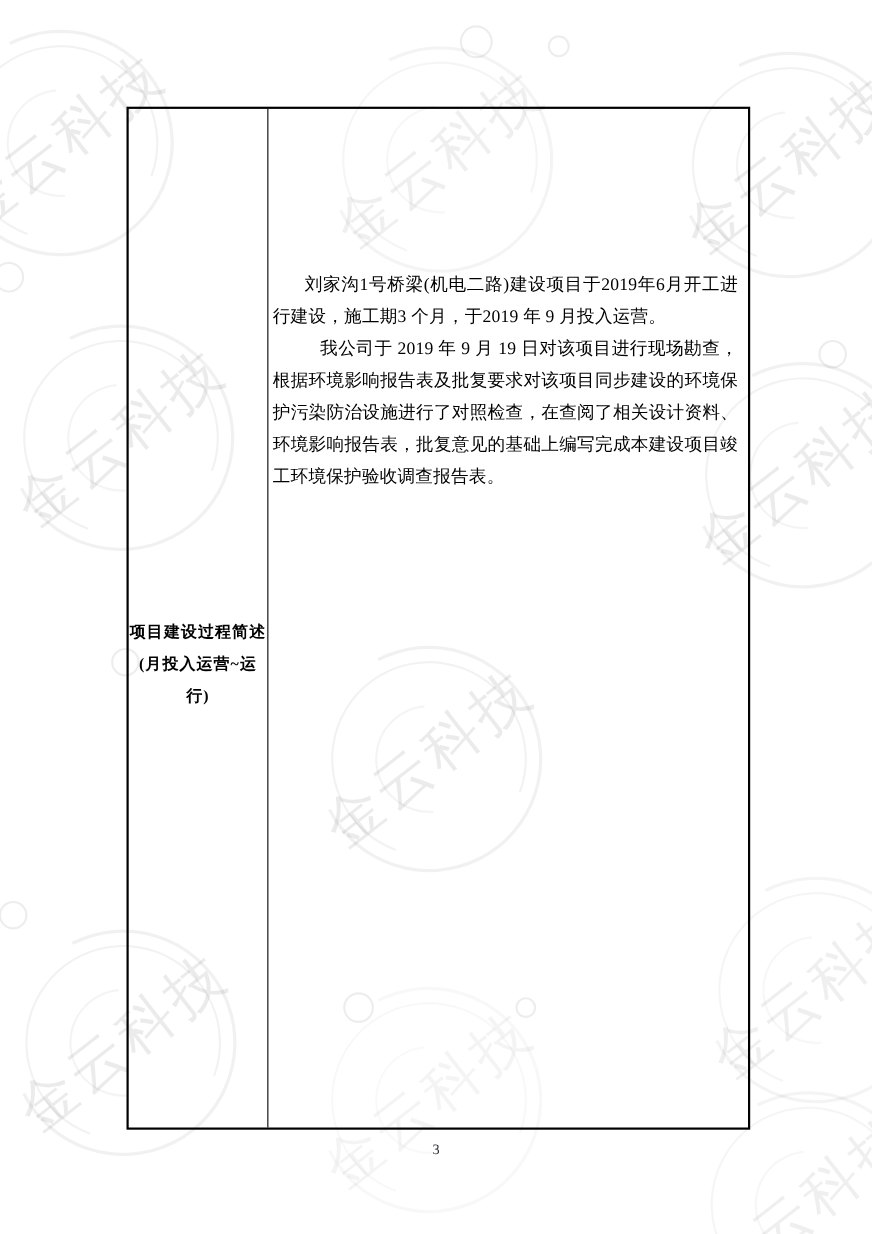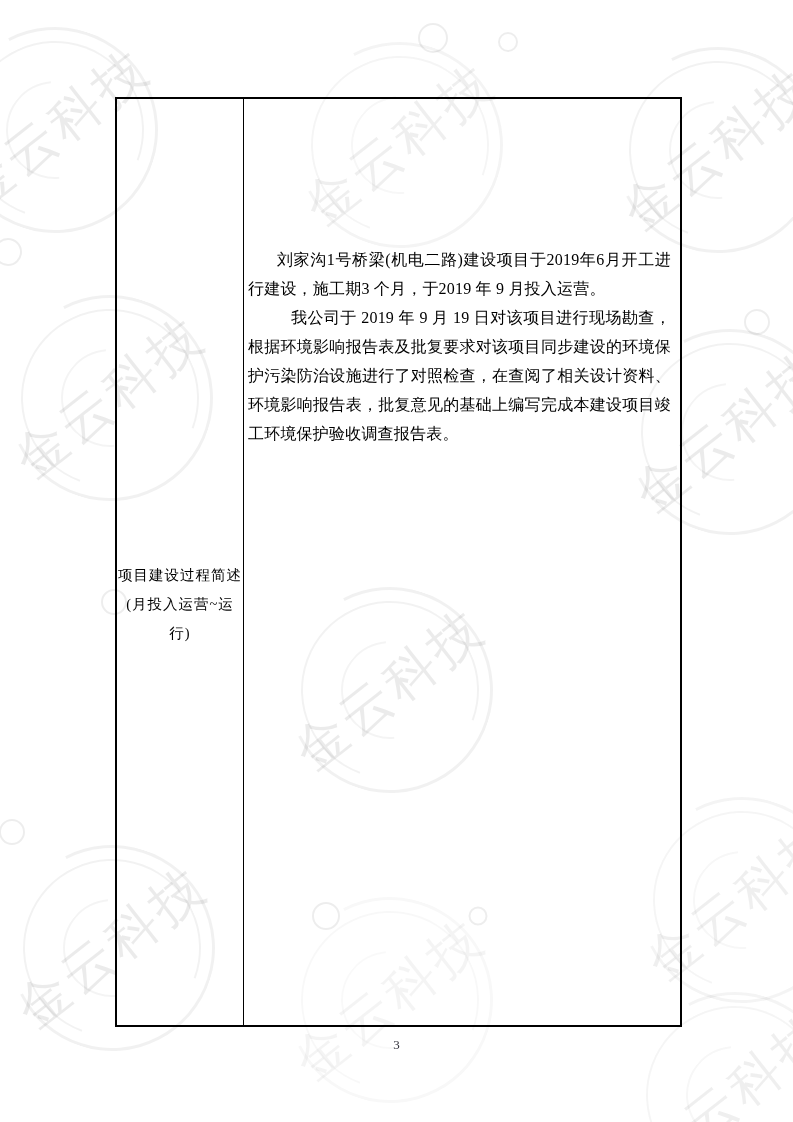--- a/index.html
+++ b/index.html
@@ -58,20 +58,21 @@
   .cell-label {
     width:127px; box-sizing:border-box;
     border-right:1px solid #000;
     position:relative;
   }
   .label-block {
     position:absolute; top:462px; left:0; right:0;
     text-align:center;
     font-size:14.5px; line-height:29px;
     letter-spacing:1px;
+    font-weight:bold;
   }
   .cell-content {
     flex:1;
     box-sizing:border-box;
     padding:146px 9px 0 4px;
   }
   .para {
     margin:0;
     font-size:16px; line-height:29px;
     text-align:justify;

